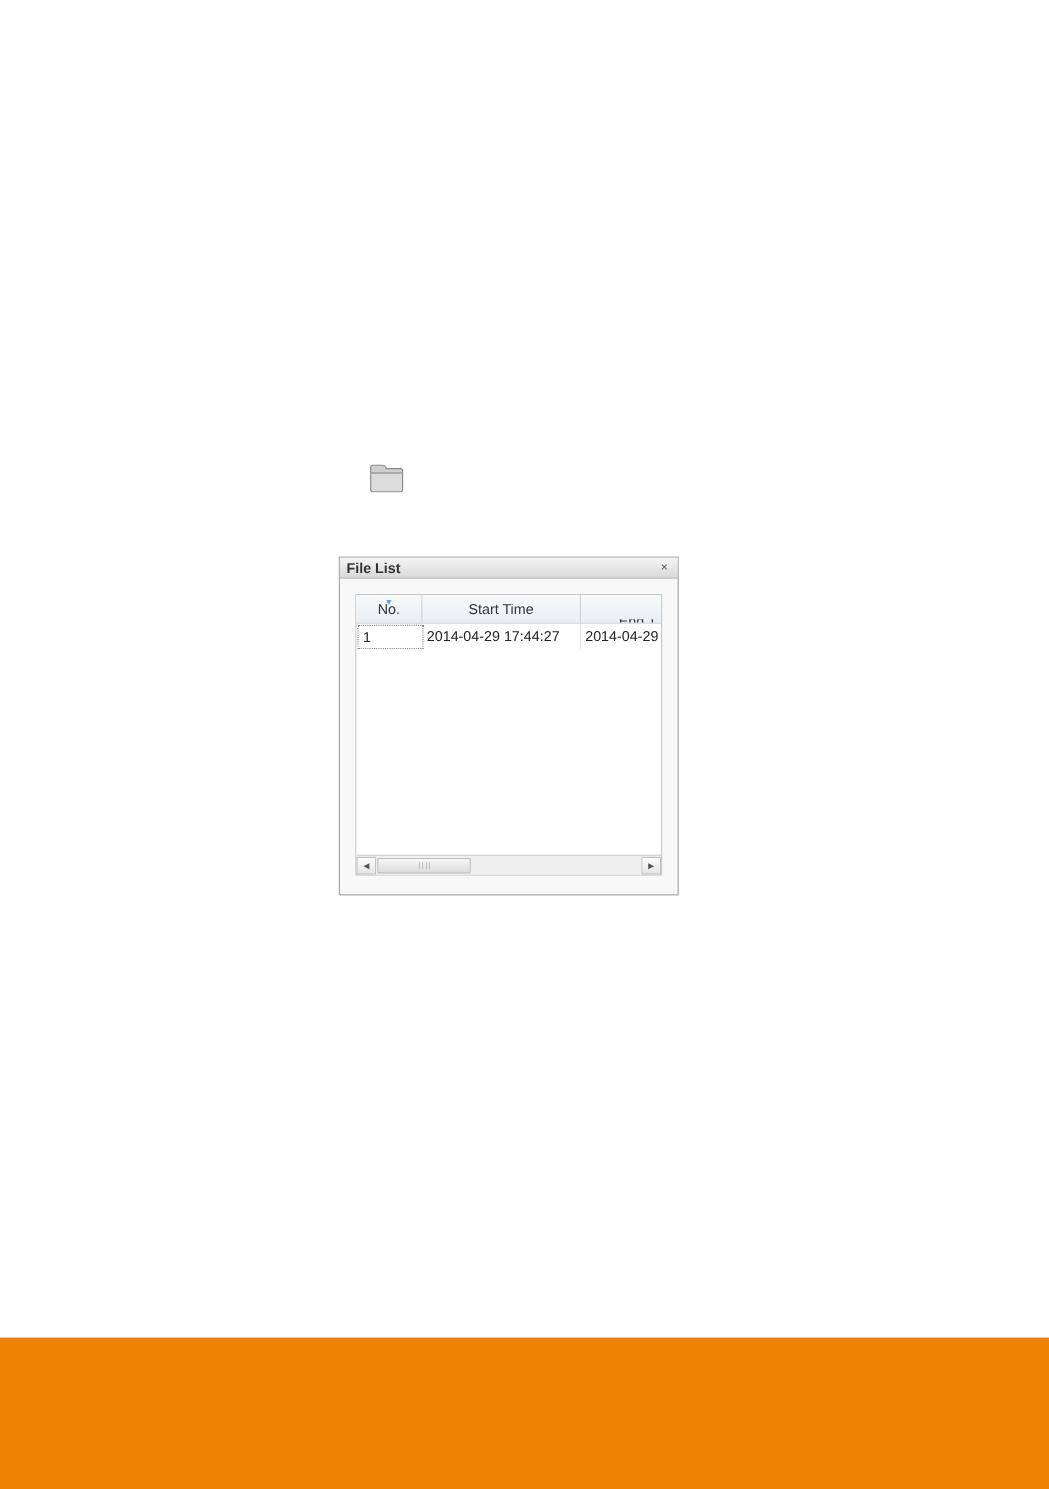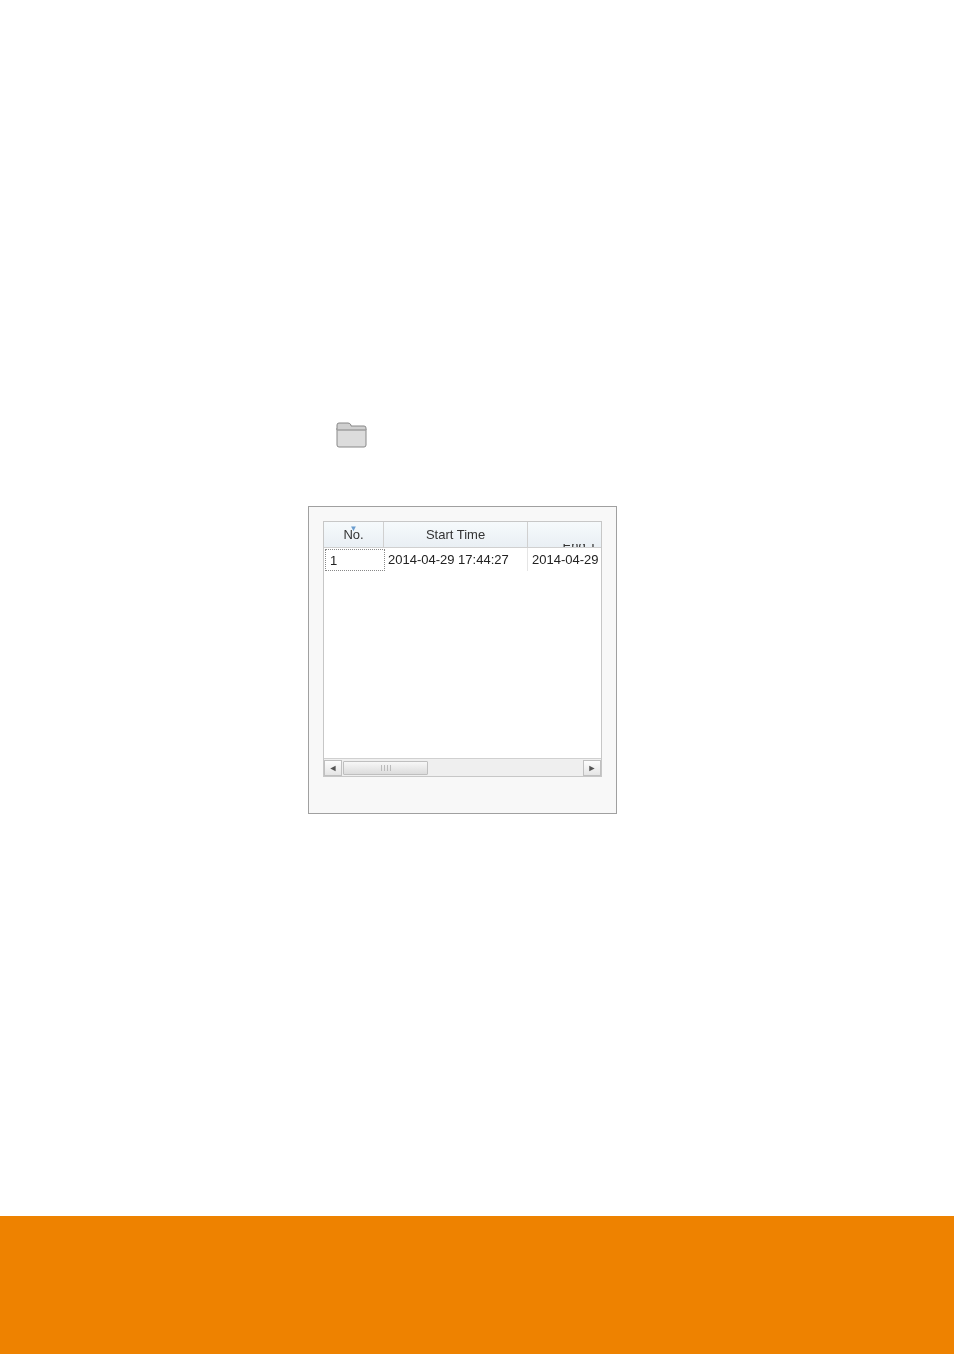--- a/index.html
+++ b/index.html
@@ -160,20 +160,24 @@
 
   <div class="folder-icon">
     <svg viewBox="0 0 33 28" width="33" height="28">
       <path d="M2 8 L2 25 Q2 27 4 27 L29 27 Q31 27 31 25 L31 10 Q31 8 29 8 Z" fill="#dcdcdc" stroke="#888" stroke-width="1"></path>
       <path d="M2 8 L2 5 Q2 3 4 3 L13 3 Q15 3 16 5 L16 6 L29 6 Q31 6 31 8 L31 10 L2 10 Z" fill="#cfcfcf" stroke="#888" stroke-width="1"></path>
       <path d="M2 10 L31 10" stroke="#aaa" stroke-width="1"></path>
     </svg>
   </div>
 
   <div class="file-list-window">
+    <div class="fl-titlebar">
+      <span class="fl-title">File List</span>
+      <span class="fl-close">×</span>
+    </div>
     <div class="fl-body">
       <div class="fl-inner">
         <div class="fl-header-row">
           <div class="fl-col col-no">
             <span class="sort-arrow">▼</span>
             <span>No.</span>
           </div>
           <div class="fl-col col-start">
             <span>Start Time</span>
           </div>

